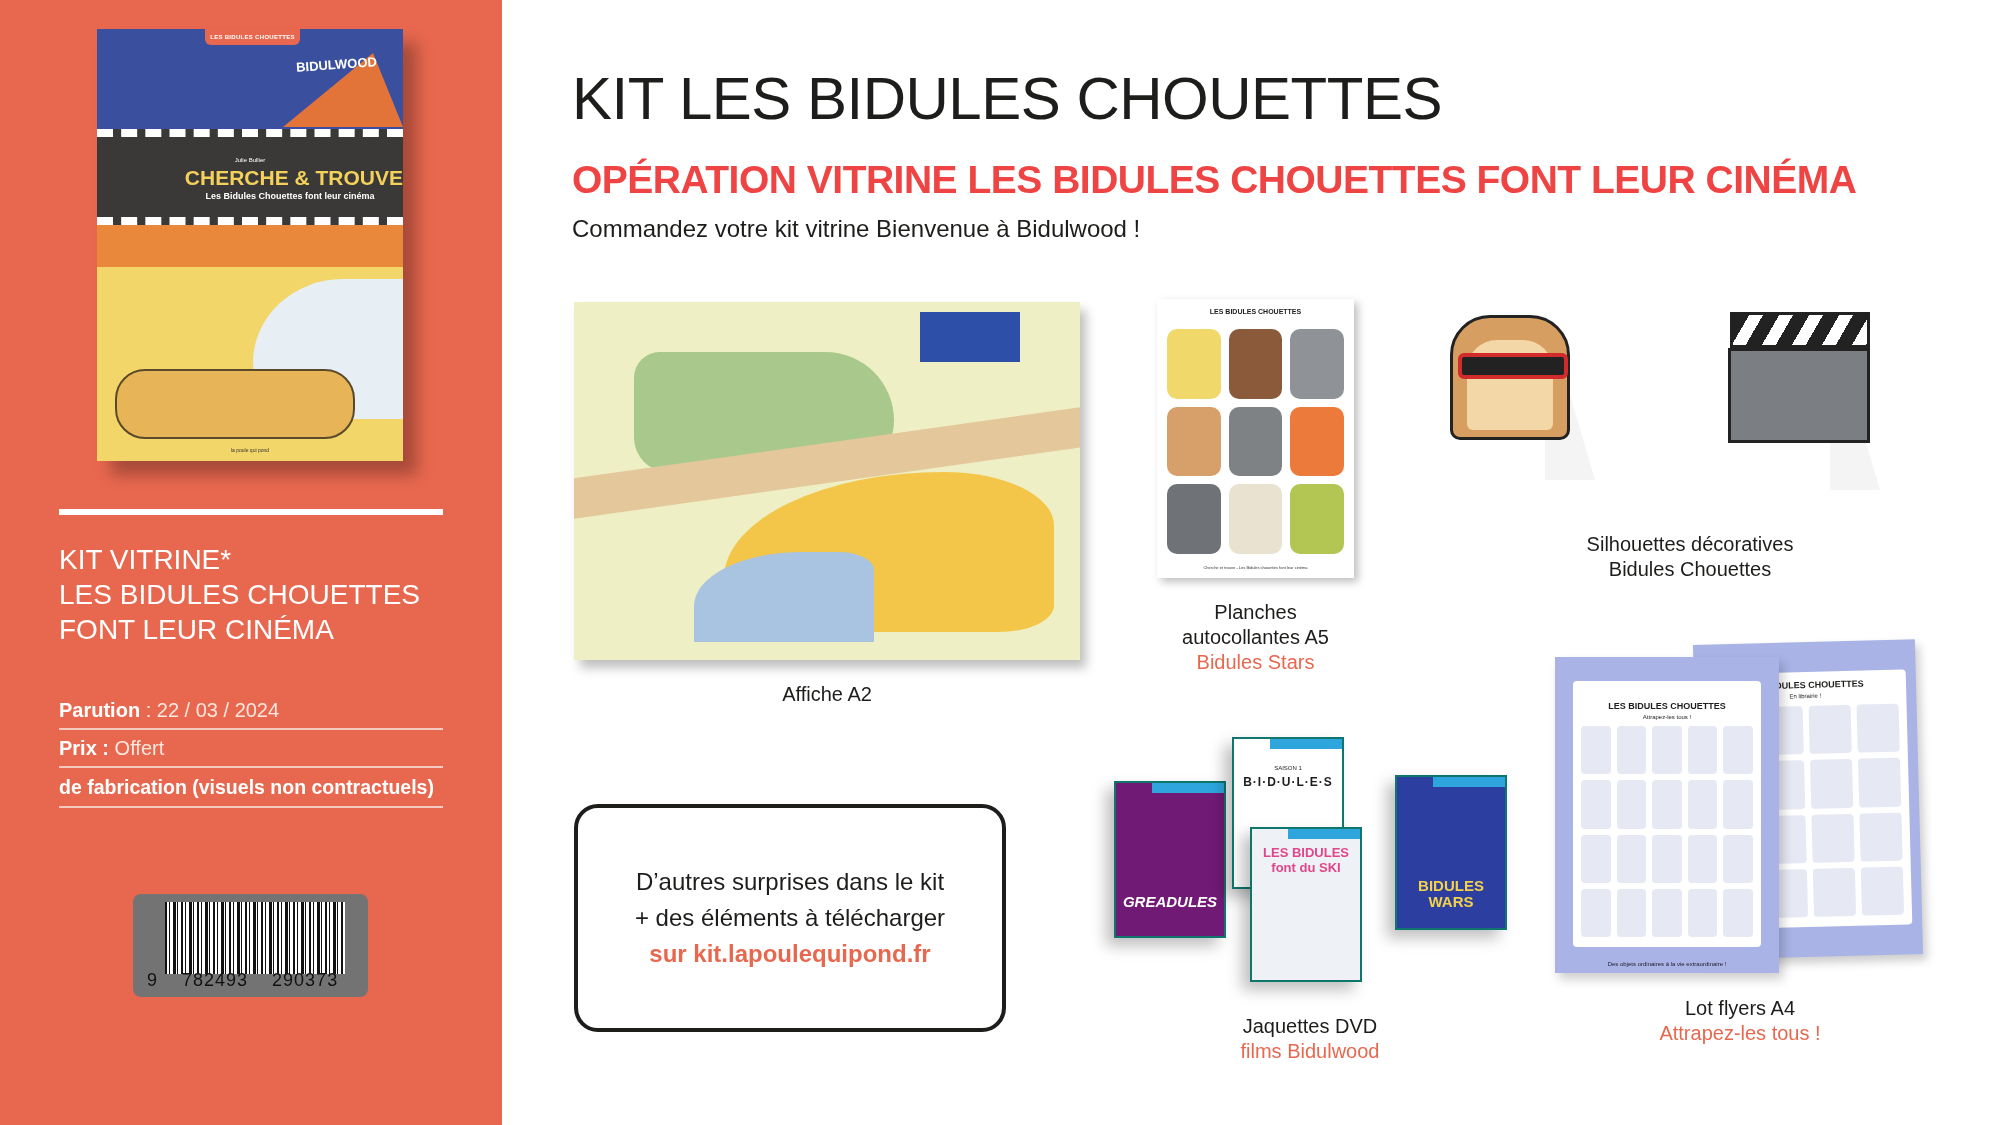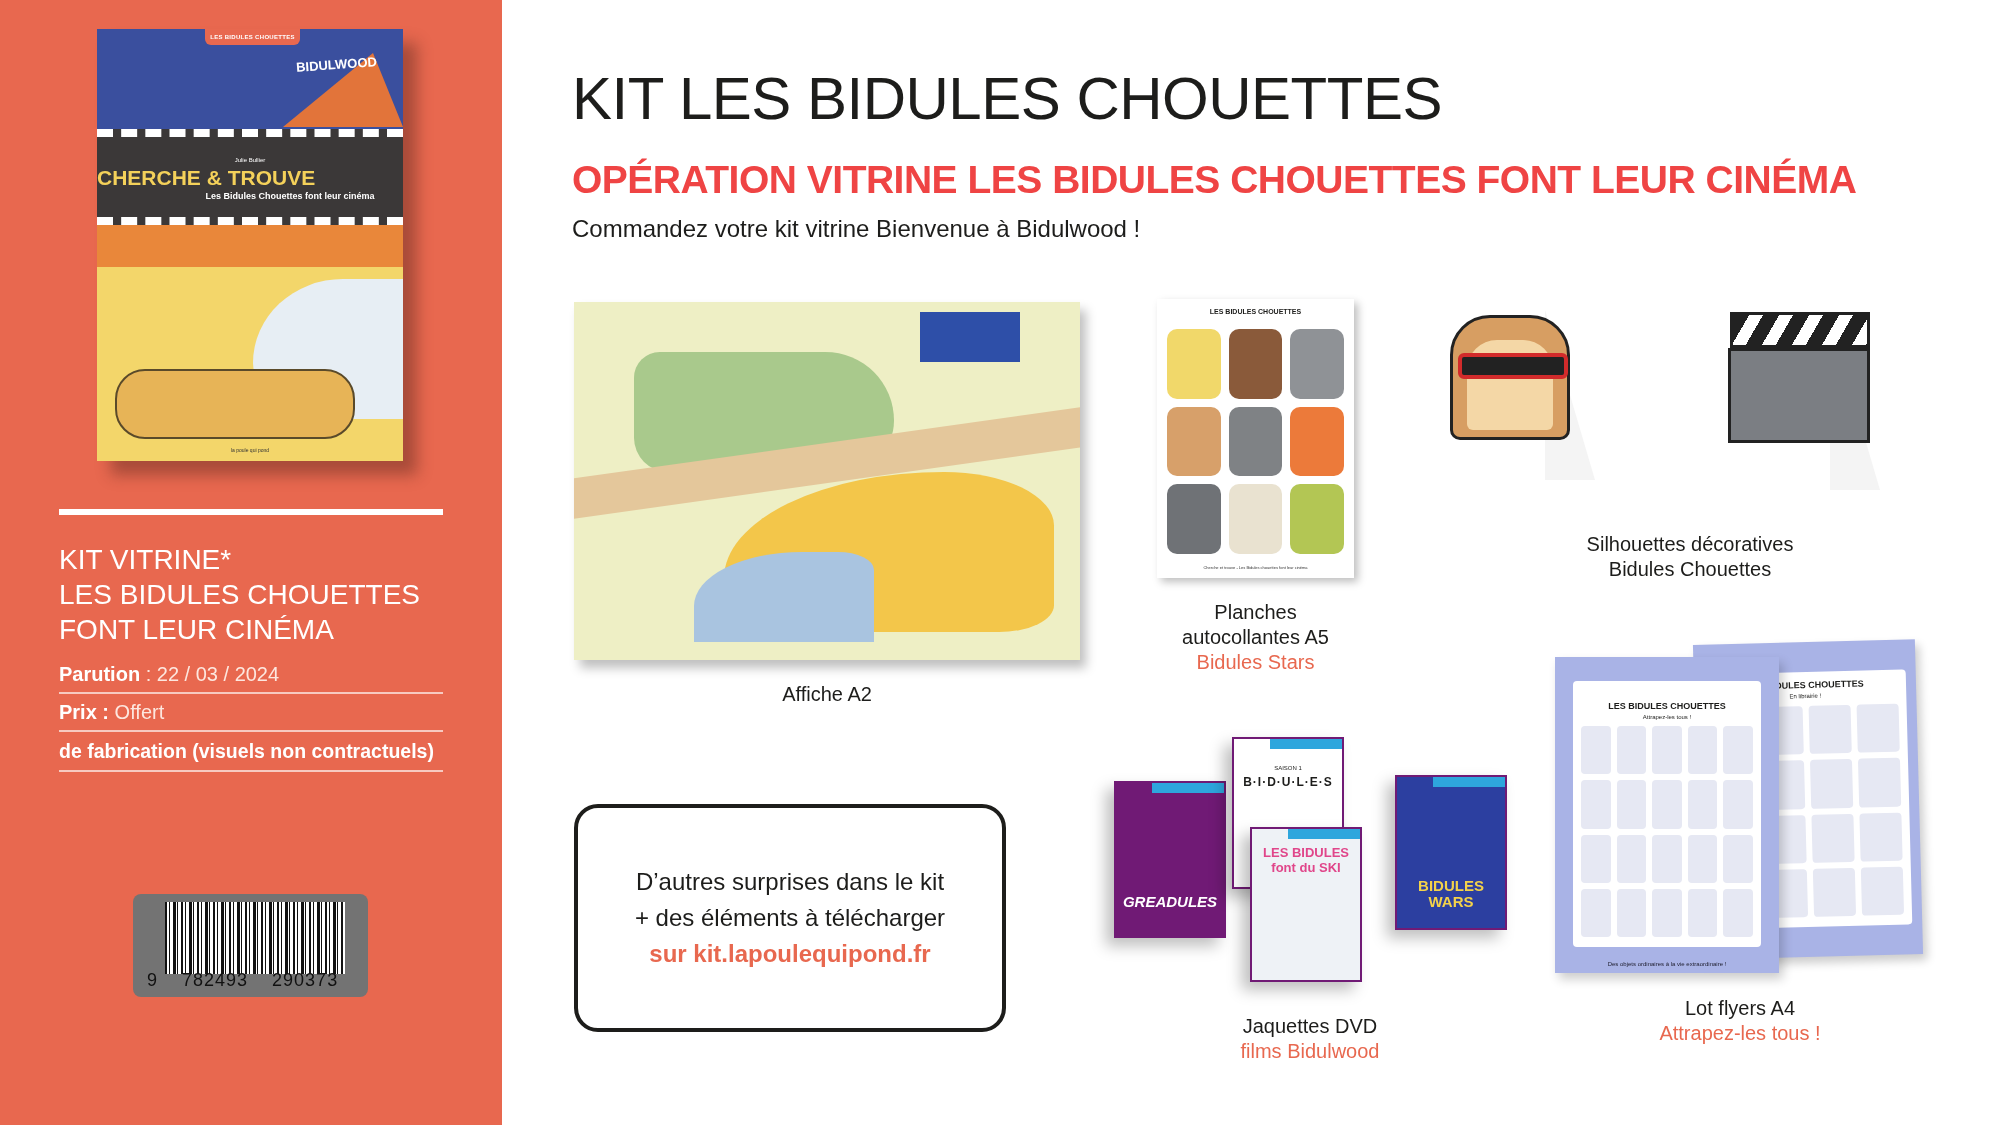--- a/index.html
+++ b/index.html
@@ -10,29 +10,29 @@
   .left { position: absolute; left: 0; top: 0; width: 502px; height: 1125px; background: #E8684F; }
   .cover { position: absolute; left: 97px; top: 29px; width: 306px; height: 432px;
            box-shadow: 14px 14px 14px rgba(90,40,30,0.45); overflow: hidden;
            background: linear-gradient(180deg, #3a4f9e 0%, #3a4f9e 24%, #3a3a3a 24%, #3a3a3a 45%, #e9873a 45%, #e9873a 55%, #f3d66a 55%, #f3d66a 100%); }
   .cover .series { position: absolute; left: 108px; top: 0; width: 95px; height: 16px; background: #E8684F; border-radius: 0 0 6px 6px;
            color: #fff; font-size: 6px; text-align: center; line-height: 16px; font-weight: bold; letter-spacing: 0.3px; }
   .cover .hollywood { position: absolute; right: 26px; top: 28px; color: #fff; font-weight: bold; font-size: 13px; transform: rotate(-4deg); }
   .cover .mountain { position: absolute; right: 0; top: 24px; width: 0; height: 0; border-left: 90px solid transparent; border-right: 30px solid transparent; border-bottom: 74px solid #e2743a; }
   .cover .filmstrip { position: absolute; left: 0; top: 100px; width: 100%; height: 96px; background: #3b3838; border-top: 8px dashed #fff; border-bottom: 8px dashed #fff; }
   .cover .author { position: absolute; left: 0; width: 100%; top: 128px; text-align: center; color: #fff; font-size: 6px; }
-  .cover .title { position: absolute; left: 0; width: 100%; top: 137px; text-align: left; color: #f4d15a; font-size: 21px; font-weight: bold; }
+  .cover .title { position: absolute; left: 0; width: 100%; top: 137px; text-align: right; color: #f4d15a; font-size: 21px; font-weight: bold; }
   .cover .subtitle { position: absolute; left: 0; width: 100%; top: 162px; text-align: center; color: #fff; font-size: 9px; font-weight: bold; margin-left: 40px; }
   .cover .publisher { position: absolute; left: 0; width: 100%; bottom: 8px; text-align: center; color: #333; font-size: 5px; }
   .cover .snow { position: absolute; right: 0; top: 250px; width: 150px; height: 140px; background: #e7eef4; border-radius: 60% 0 0 40%; }
   .cover .road { position: absolute; left: 18px; top: 340px; width: 240px; height: 70px; border: 2px solid #5a4a2a; border-radius: 30px; background: #e7b457; }
 
   .rule-thick { position: absolute; left: 59px; top: 509px; width: 384px; height: 6px; background: #ffffff; }
   .kit-title { position: absolute; left: 59px; top: 542px; width: 420px; color: #fff; font-size: 28px; line-height: 35px; font-weight: normal; }
-  .meta { position: absolute; left: 59px; width: 384px; color: #fff; font-size: 20px; }
+  .meta { position: absolute; left: 59px; width: 384px; color: #fff; font-size: 20px; margin-top: 36px; }
   .meta b { font-weight: bold; }
   .meta .val { color: #fde7df; }
   .meta-row { height: 38px; line-height: 36px; border-bottom: 2px solid rgba(255,255,255,0.65); }
   .meta-note { line-height: 38px; font-weight: bold; font-size: 19.5px; border-bottom: 2px solid rgba(255,255,255,0.65); }
 
   .barcode { position: absolute; left: 133px; top: 894px; width: 235px; height: 103px; background: #737373; border-radius: 8px; }
   .barcode .bars { position: absolute; left: 32px; top: 8px; width: 180px; height: 72px;
      background: repeating-linear-gradient(90deg, #111 0 2px, #fff 2px 4px, #111 4px 5px, #fff 5px 8px, #111 8px 11px, #fff 11px 12px, #111 12px 13px, #fff 13px 16px); }
   .barcode .digits { position: absolute; left: 14px; bottom: 6px; font-size: 18px; color: #111; font-family: "Liberation Sans", sans-serif; letter-spacing: 1px; word-spacing: 18px; }
 
@@ -66,21 +66,21 @@
   .toast .glasses { position: absolute; left: 5px; top: 35px; width: 110px; height: 26px; border: 4px solid #d22b2b; background: #222; border-radius: 6px; }
   .clap { left: 1680px; top: 300px; width: 230px; height: 200px; }
   .clap .board { position: absolute; left: 150px; top: 20px; width: 0; height: 0; border-right: 50px solid transparent; border-bottom: 170px solid #f4f4f4; }
   .clap .top { position: absolute; left: 50px; top: 12px; width: 140px; height: 36px; background: repeating-linear-gradient(120deg, #222 0 14px, #fff 14px 26px); border: 3px solid #222; }
   .clap .body { position: absolute; left: 48px; top: 48px; width: 142px; height: 95px; background: #7b7e83; border: 3px solid #222; }
 
   .box { position: absolute; left: 574px; top: 804px; width: 432px; height: 228px; border: 4px solid #1d1d1b; border-radius: 24px;
          display: flex; flex-direction: column; justify-content: center; align-items: center; font-size: 24px; line-height: 36px; text-align: center; }
   .box .accent { color: #E8684F; font-weight: bold; }
 
-  .dvd { position: absolute; border: 2px solid #701a75; box-shadow: -8px 8px 14px rgba(0,0,0,0.25); overflow: hidden; padding-left: 36px; }
+  .dvd { position: absolute; border: 2px solid #0f766e; box-shadow: -8px 8px 14px rgba(0,0,0,0.25); overflow: hidden; padding-left: 36px; }
   .dvd .bar { height: 10px; background: #2ea6dd; }
   .dvd .label { position: absolute; left: 0; width: 100%; text-align: center; font-weight: bold; }
   .dvd1 { left: 1114px; top: 781px; width: 112px; height: 157px; background: #701a75; font-style: italic; }
   .dvd2 { left: 1232px; top: 737px; width: 112px; height: 152px; background: #fff; }
   .dvd3 { left: 1250px; top: 827px; width: 112px; height: 155px; background: #eef2f6; }
   .dvd4 { left: 1371px; top: 775px; width: 112px; height: 155px; background: #2c3fa0; margin-left: 24px; }
 
   .flyer { position: absolute; background: #a9b3e6; box-shadow: 4px 6px 10px rgba(0,0,0,0.2); }
   .flyer .sheet { position: absolute; background: #fff; border-radius: 4px; }
   .flyer .fl-title { position: absolute; top: 20px; width: 100%; text-align: center; font-size: 9px; font-weight: bold; }

